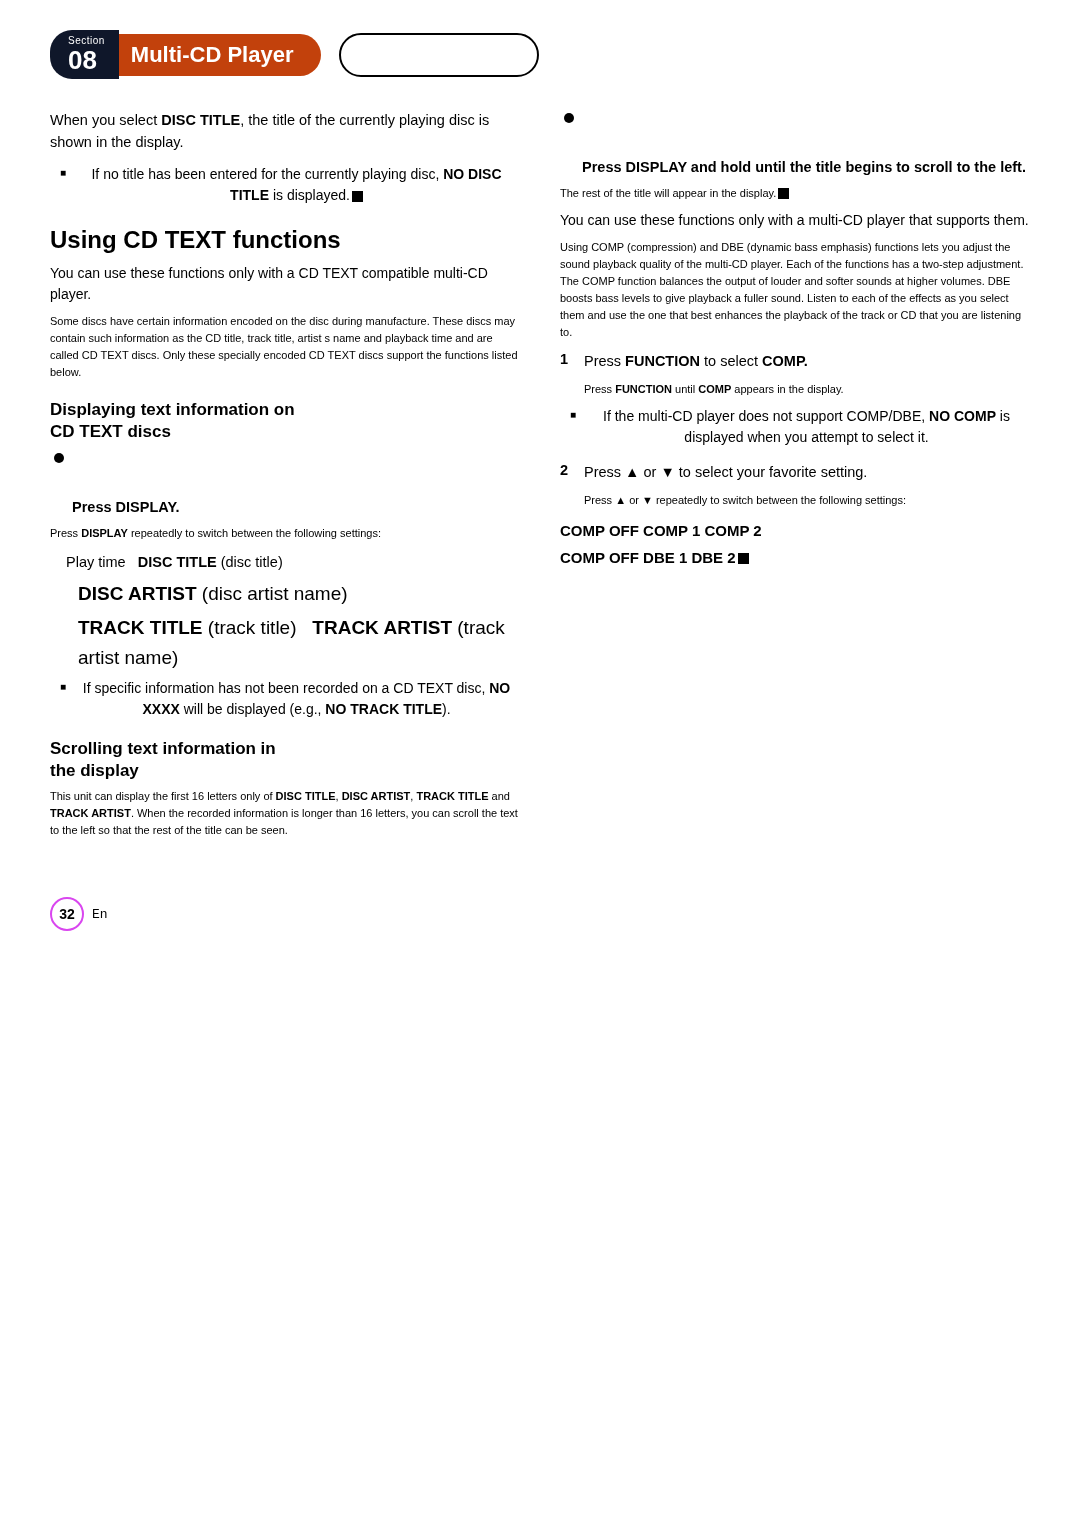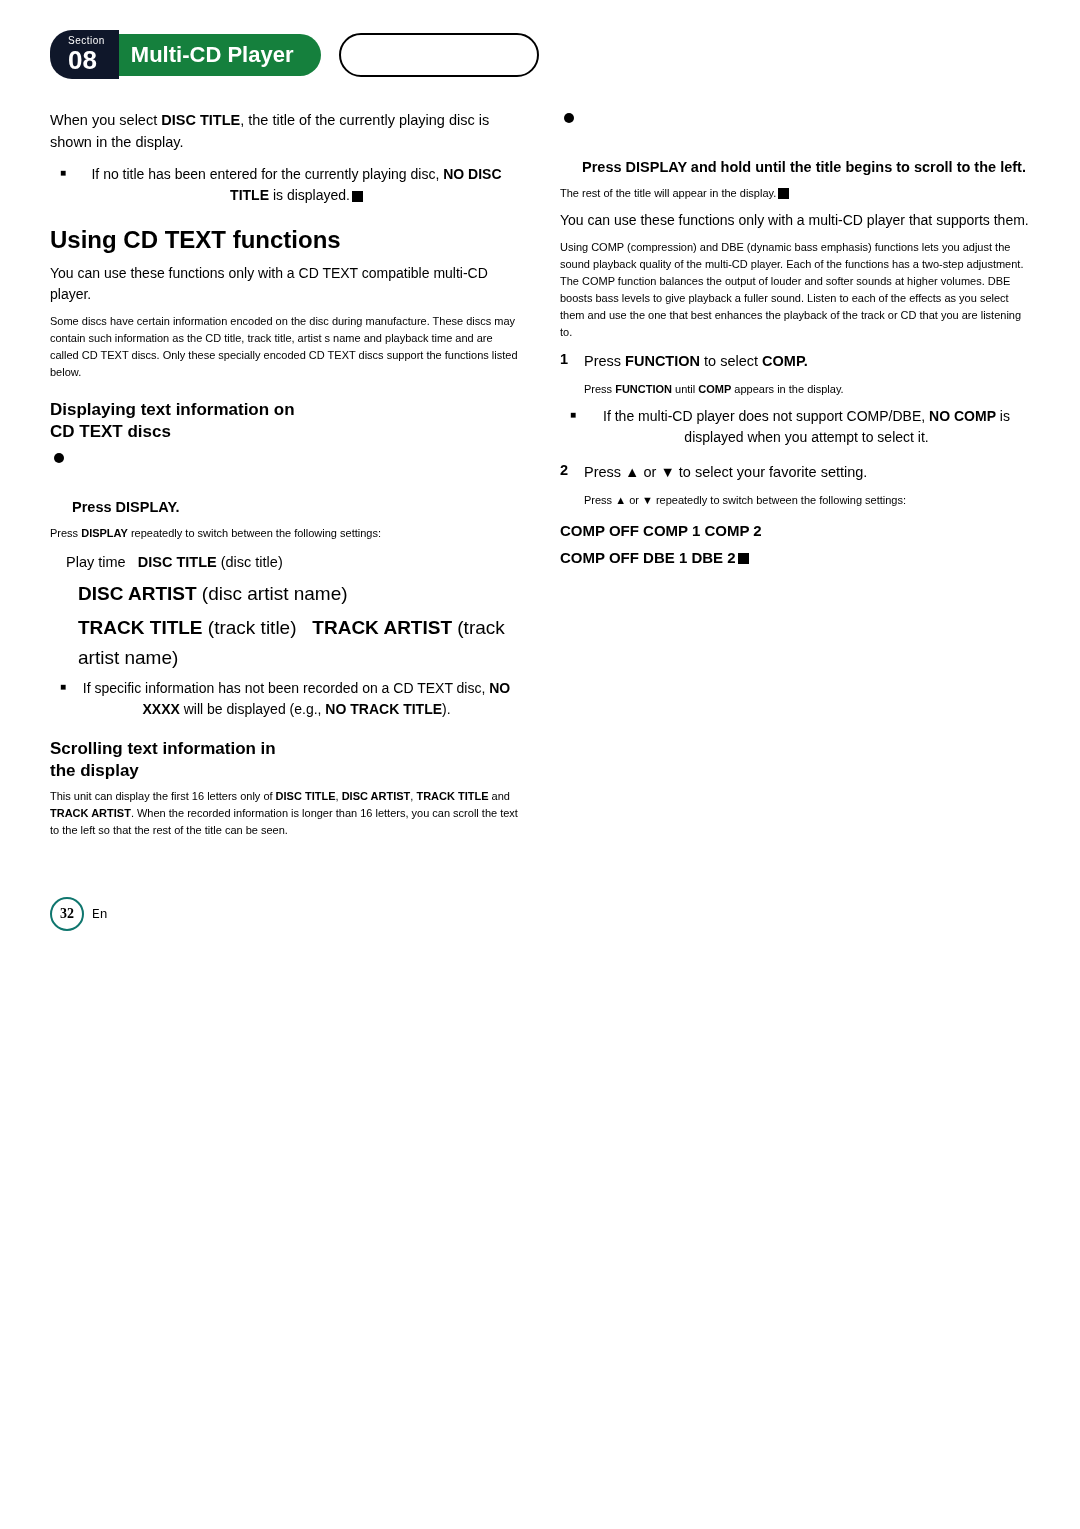--- a/index.html
+++ b/index.html
@@ -50,21 +50,21 @@
     }
 
     .section-number {
       color: #fff;
       font-size: 26px;
       font-weight: bold;
       line-height: 1;
     }
 
     .section-title-box {
-      background: #15803d;
+      background: #c2410c;
       border-radius: 0 22px 22px 0;
       padding: 8px 28px 8px 12px;
     }
 
     .section-title {
       color: #fff;
       font-size: 22px;
       font-weight: bold;
       white-space: nowrap;
     }
@@ -220,31 +220,30 @@
 
     
     .footer {
       display: flex;
       align-items: center;
       margin-top: 40px;
       padding-top: 10px;
     }
 
     .page-num-circle {
-      border: 2px solid #0f766e;
+      border: 2px solid #d946ef;
       border-radius: 50%;
       width: 34px;
       height: 34px;
       display: flex;
       align-items: center;
       justify-content: center;
       font-size: 14px;
       font-weight: bold;
       margin-right: 8px;
-      font-family: Liberation Serif, serif;
     }
 
     .footer-lang {
       font-size: 13px;
       font-family: Liberation Mono, monospace;
     }
 
     .comp-settings {
       font-size: 15px;
       font-weight: bold;

